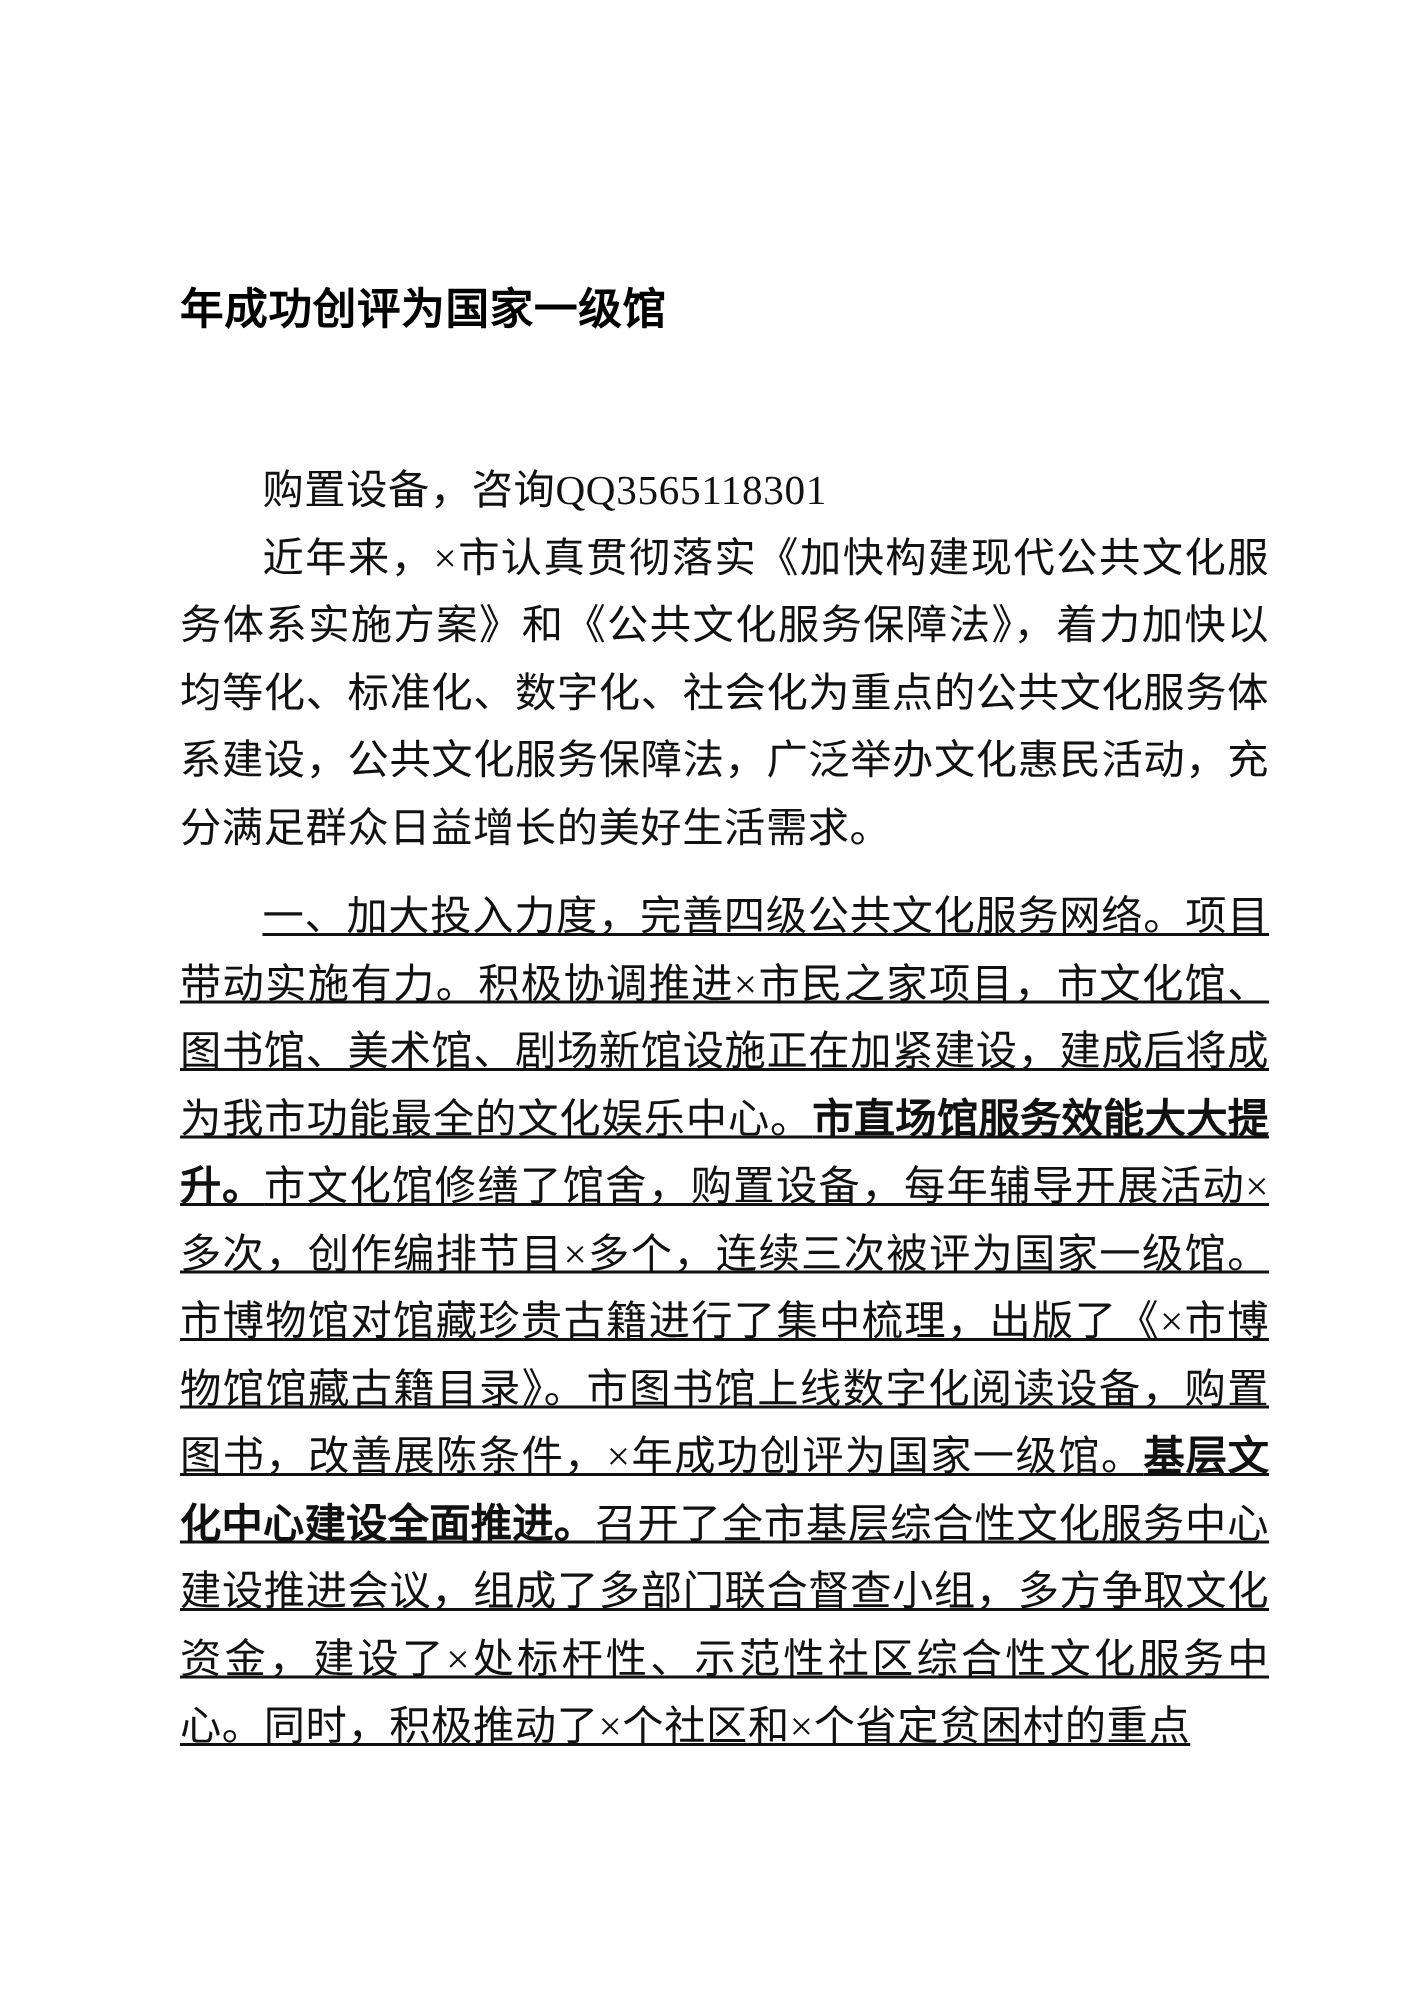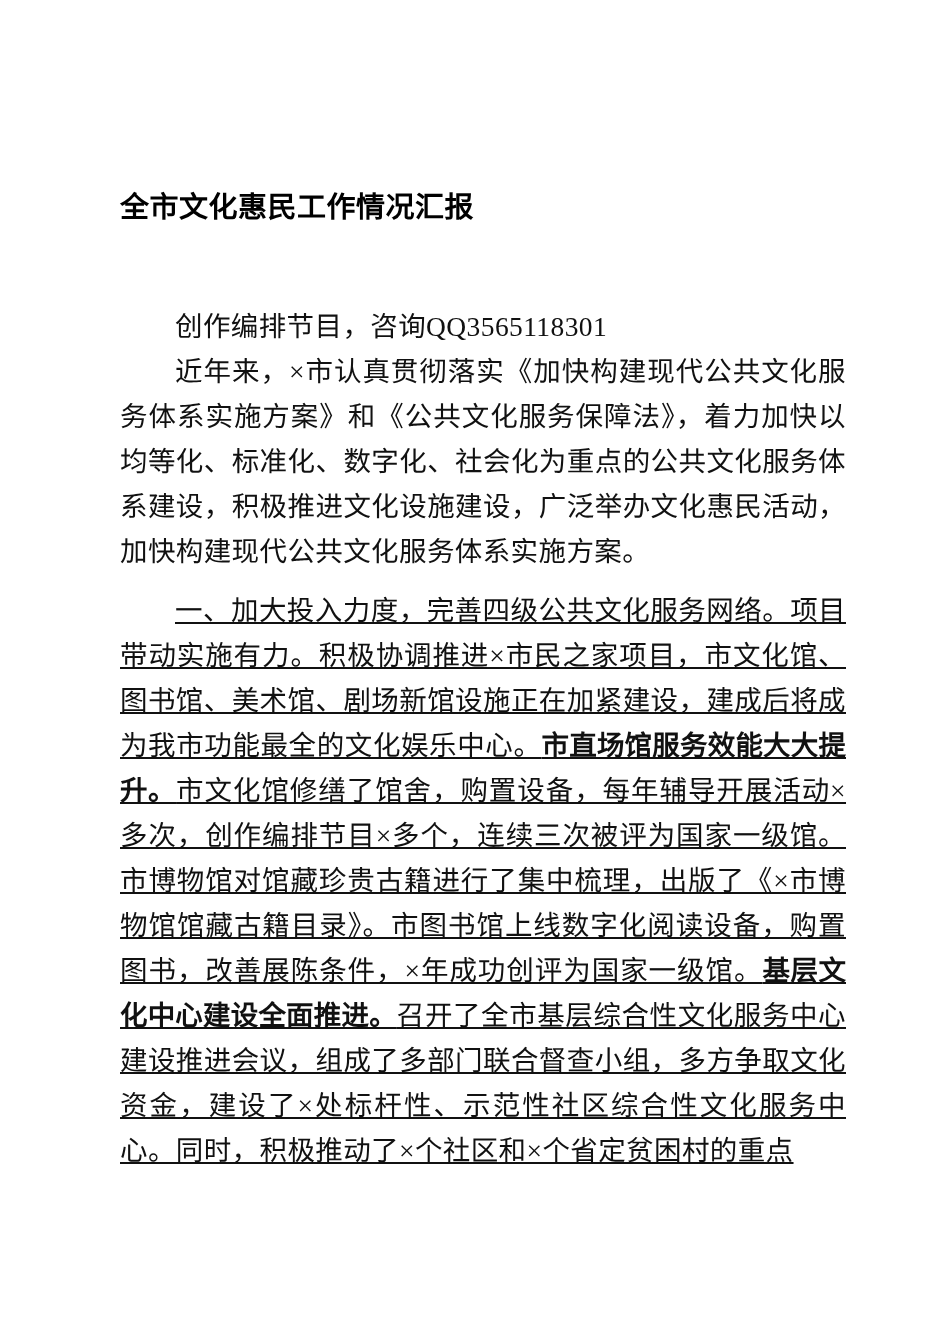--- a/index.html
+++ b/index.html
@@ -72,26 +72,26 @@
     color: #111111;
   }
 </style>
 </head>
 <body>
 
 <div class="page">
 
   <div class="content">
 
-    <h1 class="doc-title">全市文化惠民工作情况汇报</h1>
+    <h1 class="doc-title">年成功创评为国家一级馆</h1>
 
     <div class="title-gap"></div>
 
-    <p class="sig-line">创作编排节目，咨询QQ3565118301</p>
+    <p class="sig-line">购置设备，咨询QQ3565118301</p>
 
-    <p class="para indent">近年来，×市认真贯彻落实《加快构建现代公共文化服务体系实施方案》和《公共文化服务保障法》，着力加快以均等化、标准化、数字化、社会化为重点的公共文化服务体系建设，积极推进文化设施建设，广泛举办文化惠民活动，加快构建现代公共文化服务体系实施方案。</p>
+    <p class="para indent">近年来，×市认真贯彻落实《加快构建现代公共文化服务体系实施方案》和《公共文化服务保障法》，着力加快以均等化、标准化、数字化、社会化为重点的公共文化服务体系建设，公共文化服务保障法，广泛举办文化惠民活动，充分满足群众日益增长的美好生活需求。</p>
 
     <p class="para indent spaced">
       <span class="run-normal">一、加大投入力度，完善四级公共文化服务网络。项目带动实施有力。积极协调推进×市民之家项目，市文化馆、图书馆、美术馆、剧场新馆设施正在加紧建设，建成后将成为我市功能最全的文化娱乐中心。</span><span class="bold-run">市直场馆服务效能大大提升。</span><span class="run-normal">市文化馆修缮了馆舍，购置设备，每年辅导开展活动×多次，创作编排节目×多个，连续三次被评为国家一级馆。市博物馆对馆藏珍贵古籍进行了集中梳理，出版了《×市博物馆馆藏古籍目录》。市图书馆上线数字化阅读设备，购置图书，改善展陈条件，×年成功创评为国家一级馆。</span><span class="bold-run">基层文化中心建设全面推进。</span><span class="run-normal">召开了全市基层综合性文化服务中心建设推进会议，组成了多部门联合督查小组，多方争取文化资金，建设了×处标杆性、示范性社区综合性文化服务中心。同时，积极推动了×个社区和×个省定贫困村的重点</span>
     </p>
 
   </div>
 </div>
 
 </body></html>

